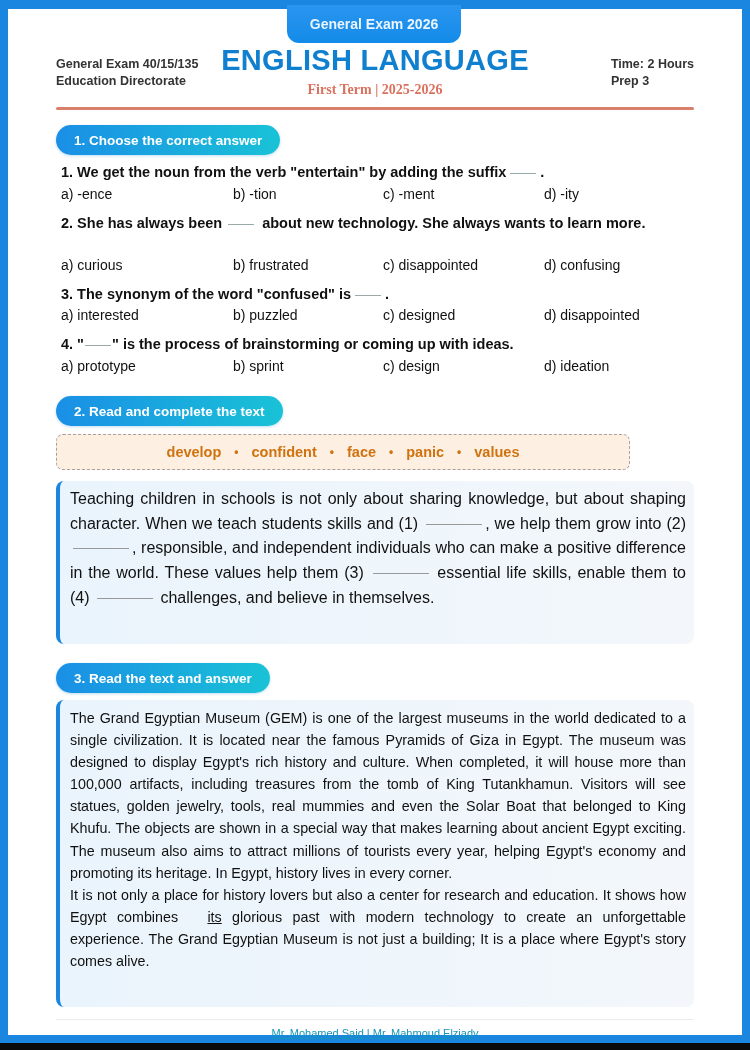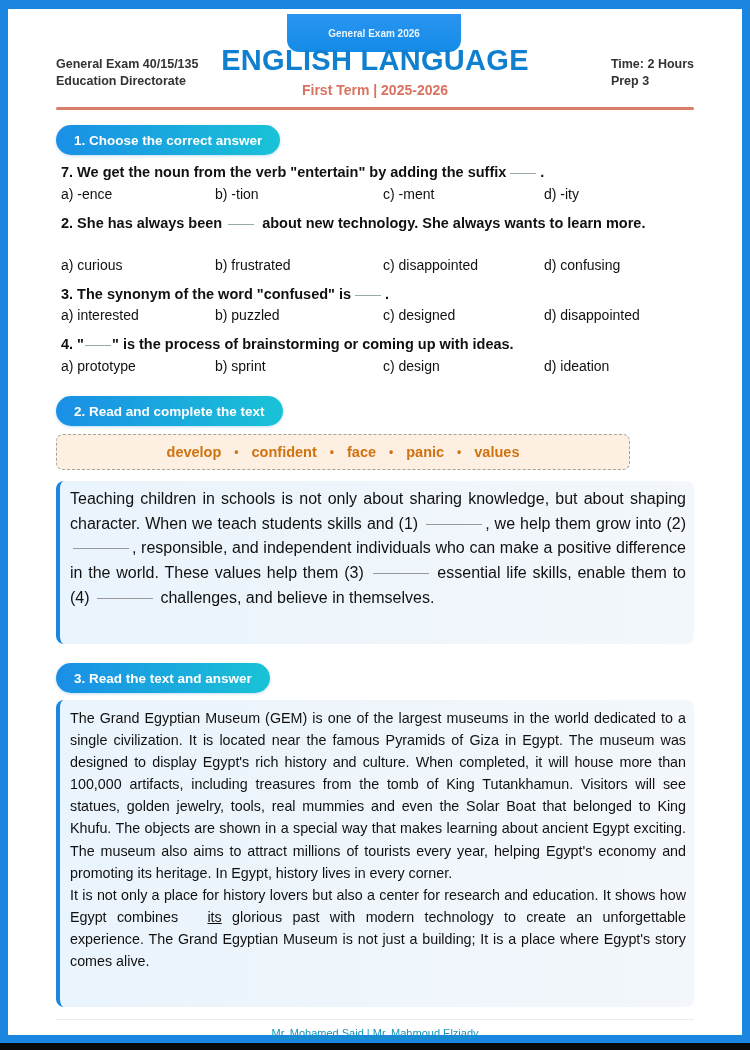--- a/index.html
+++ b/index.html
@@ -13,42 +13,42 @@
     border-top-width: 9px;
   }
   .top-strip {
     position: absolute; left: 0; top: 0; width: 750px; height: 4px; background: #dfe3e8;
   }
   .bottom-strip {
     position: absolute; left: 0; top: 1043px; width: 750px; height: 7px; background: #0a0a0a;
   }
 
   .badge-top {
-    position: absolute; left: 287px; top: 14px; width: 174px; height: 38px;
+    position: absolute; left: 287px; top: 5px; width: 174px; height: 38px;
     background: linear-gradient(180deg, #2a95f0, #138be8);
     border-radius: 0 0 12px 12px;
-    color: #eaf5ff; font-weight: bold; font-size: 10px;
+    color: #eaf5ff; font-weight: bold; font-size: 14px;
     display: flex; align-items: center; justify-content: center; text-align: right;
   }
 
   .hdr-left {
     position: absolute; left: 56px; top: 56px; font-size: 12.5px; font-weight: bold; color: #333;
     line-height: 17px;
   }
   .hdr-right {
     position: absolute; right: 56px; top: 56px; font-size: 12.5px; font-weight: bold; color: #333;
     line-height: 17px; 
   }
   .hdr-title {
     position: absolute; left: 0; width: 750px; top: 44px; text-align: center;
     font-size: 29px; font-weight: bold; color: #0f7fcf; letter-spacing: 0.3px;
   }
   .hdr-sub {
     position: absolute; left: 0; width: 750px; top: 82px; text-align: center;
-    font-size: 14px; font-weight: bold; color: #d9725e;
+    font-size: 14px; font-weight: bold; color: #d9725e; font-family: Liberation Serif, serif;
   }
   .hdr-rule {
     position: absolute; left: 56px; top: 107px; width: 638px; height: 3px; background: #d9806c; border-radius: 2px;
   }
 
   .section-pill {
     position: absolute; left: 56px; height: 30px; border-radius: 15px;
     background: linear-gradient(90deg, #1a8fe6, #19c2d6);
     color: #ffffff; font-size: 13.5px; font-weight: bold;
     display: flex; align-items: center; padding: 0 18px;
@@ -57,21 +57,21 @@
   }
 
   .q {
     position: absolute; left: 61px; width: 630px; font-size: 14.5px; font-weight: bold; color: #111; line-height: 20px;
   }
   .blank {
     display: inline-block; width: 26px; border-bottom: 1.5px solid #9aa; margin: 0 4px; vertical-align: 3px;
   }
   .opts { position: absolute; left: 61px; width: 630px; height: 20px; font-size: 14px; color: #111; }
   .opt { position: absolute; top: 0; }
-  .opt.a { left: 0; } .opt.b { left: 154px; } .opt.c { left: 322px; } .opt.d { left: 483px; }
+  .opt.a { left: 0; } .opt.b { left: 172px; } .opt.c { left: 322px; } .opt.d { left: 483px; }
 
   .word-box {
     position: absolute; left: 56px; top: 434px; width: 574px; height: 36px;
     background: #fdf0e2; border: 1.5px dashed #a8a09a; border-radius: 7px;
     display: flex; align-items: center; justify-content: center;
     color: #d0720f; font-size: 14.5px; font-weight: bold;
   }
   .word-box .sep { color: #d0720f; margin: 0 13px; font-size: 12px; }
 
   .passage {
@@ -109,21 +109,21 @@
 <div class="hdr-sub">First Term | 2025-2026</div>
 <div class="hdr-right">
   <div>Time: 2 Hours</div>
   <div>Prep 3</div>
 </div>
 <div class="hdr-rule"></div>
 
 <div class="section-pill" style="top:125px;">1. Choose the correct answer</div>
 
 <div class="q" style="top:162px;">
-  <span>7. We get the noun from the verb "entertain" by adding the suffix</span><span class="blank"></span><span>.</span>
+  <span>1. We get the noun from the verb "entertain" by adding the suffix</span><span class="blank"></span><span>.</span>
 </div>
 <div class="opts" style="top:186px;">
   <span class="opt a">a) -ence</span>
   <span class="opt b">b) -tion</span>
   <span class="opt c">c) -ment</span>
   <span class="opt d">d) -ity</span>
 </div>
 
 <div class="q" style="top:213px;">
   <span>2. She has always been</span><span class="blank" style="margin:0 8px 0 6px;"></span><span>about new technology. She always wants to learn more.</span>

